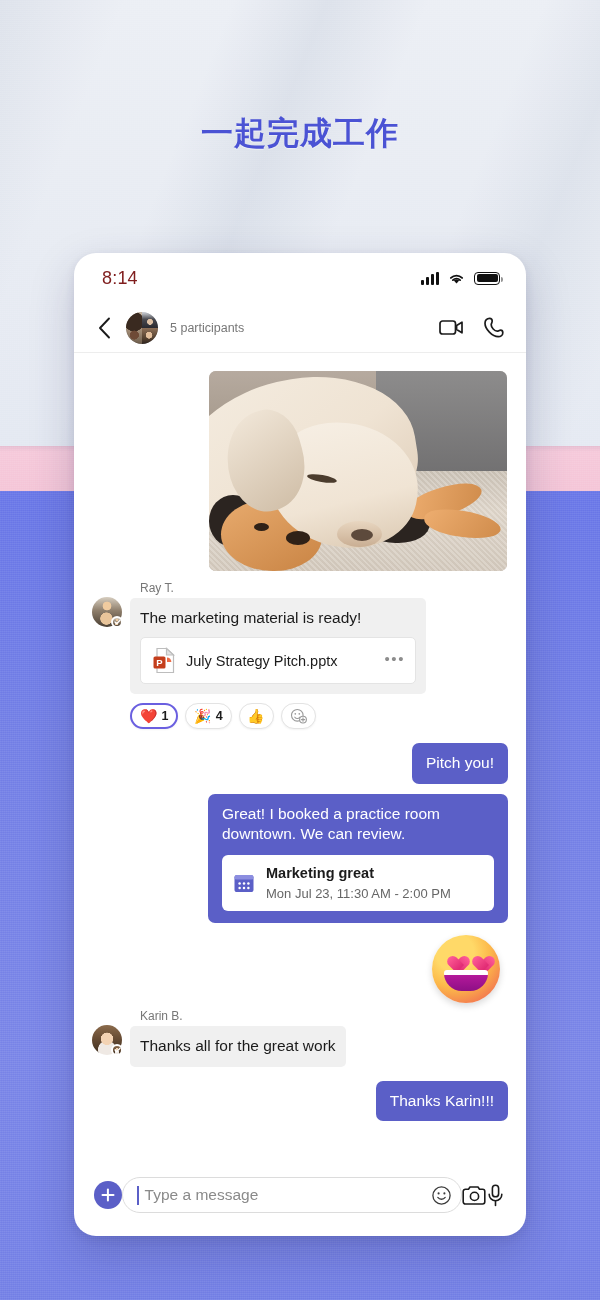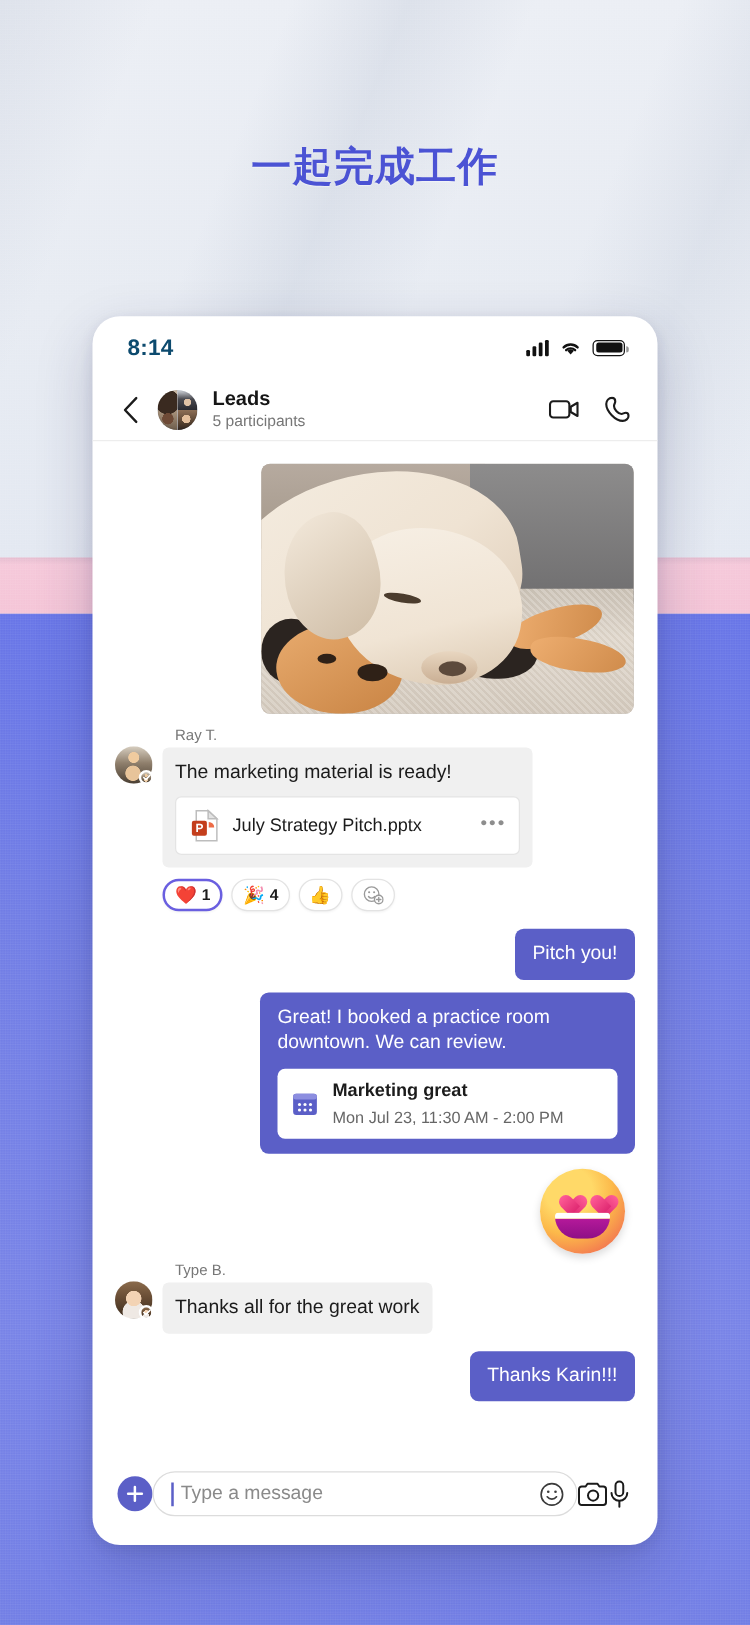--- a/index.html
+++ b/index.html
@@ -70,21 +70,21 @@
     overflow: hidden;
     display: flex; flex-direction: column;
   }
 
   
   .statusbar {
     height: 50px; flex: 0 0 50px;
     display: flex; align-items: center; justify-content: space-between;
     padding: 0 26px 0 28px;
   }
-  .status-time { font-size: 18px; font-weight: bold; color: #0c4a6e; letter-spacing: .2px; }
+  .status-time { font-size: 18px; font-weight: normal; color: #7f1d1d; letter-spacing: .2px; }
   .status-icons { display: flex; align-items: center; gap: 9px; }
 
   .sig { display: flex; align-items: flex-end; gap: 2px; height: 13px; }
   .sig i { width: 3px; background: #111; border-radius: 1px; display: block; }
   .sig i:nth-child(1) { height: 5px; }
   .sig i:nth-child(2) { height: 8px; }
   .sig i:nth-child(3) { height: 11px; }
   .sig i:nth-child(4) { height: 13px; }
 
   .batt {
@@ -354,21 +354,20 @@
         </div>
       <div class="seg ga2">
           <div></div>
         </div>
       <div class="seg ga3">
           <div></div>
         </div>
     </div>
 
     <div class="header-titles">
-      <div class="header-name">Leads</div>
       <div class="header-sub">5 participants</div>
     </div>
 
     <div class="header-actions">
       <span class="icon-btn">
         <svg width="25" height="17" viewBox="0 0 25 17">
           <rect x="1" y="2" width="15.5" height="13" rx="2.6" stroke="#1b1b1b" stroke-width="1.7" fill="none"></rect>
           <path d="M17.6 6.4 L23 3.2 v10.6 l-5.4-3.2z" stroke="#1b1b1b" stroke-width="1.7" fill="none" stroke-linejoin="round"></path>
         </svg>
       </span>
@@ -498,21 +497,21 @@
         <div class="pic">
             <div></div>
           </div>
         <div class="presence">
           <svg width="7" height="6" viewBox="0 0 7 6">
               <path d="M1 3 L2.7 4.7 L6 1.2" stroke="#fff" stroke-width="1.3" fill="none" stroke-linecap="round" stroke-linejoin="round"></path>
             </svg>
         </div>
       </div>
       <div>
-        <div class="sender-name">Type B.</div>
+        <div class="sender-name">Karin B.</div>
         <div class="bubble-in">
           <div class="bubble-text">Thanks all for the great work</div>
         </div>
       </div>
     </div>
 
     <div class="bubble-out" style="margin-top:14px">Thanks Karin!!!</div>
   </div>
 
   <div class="composer">

